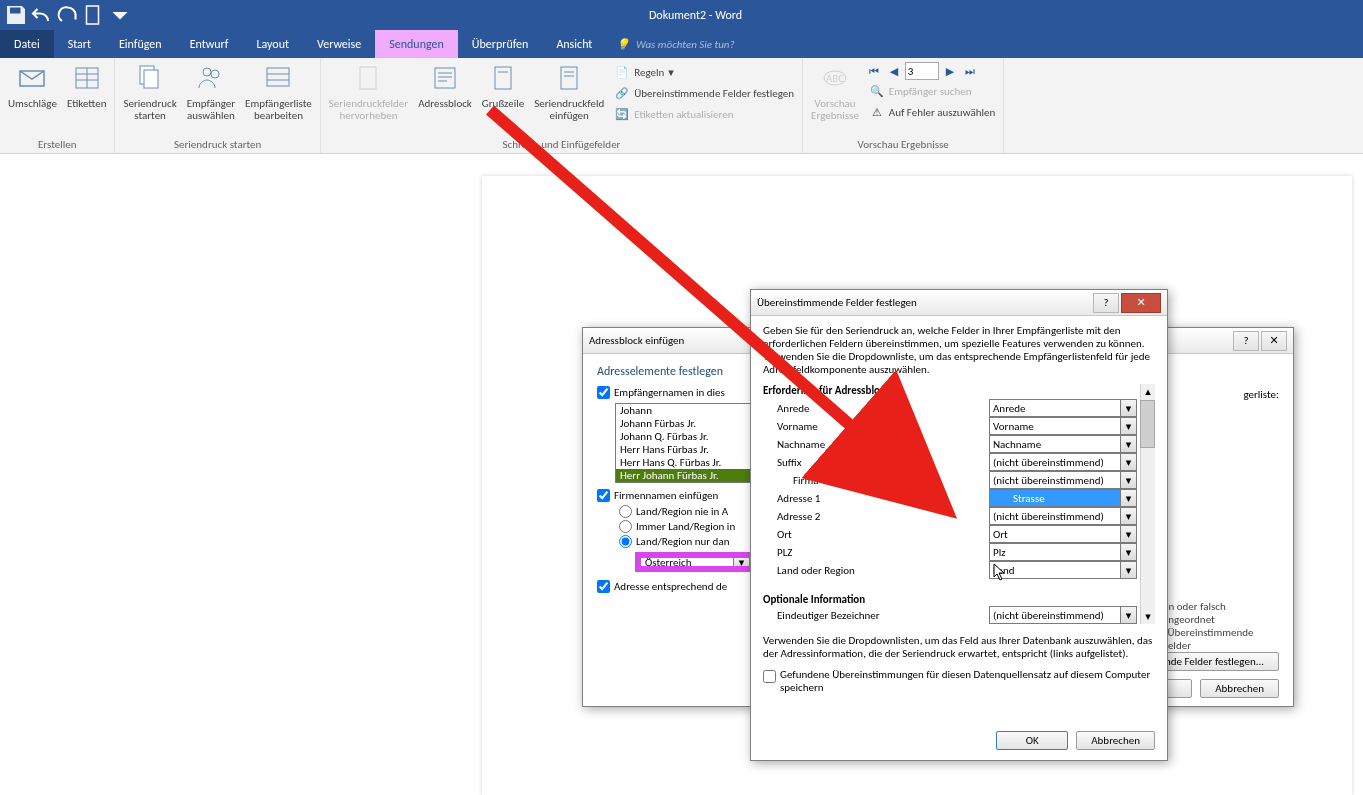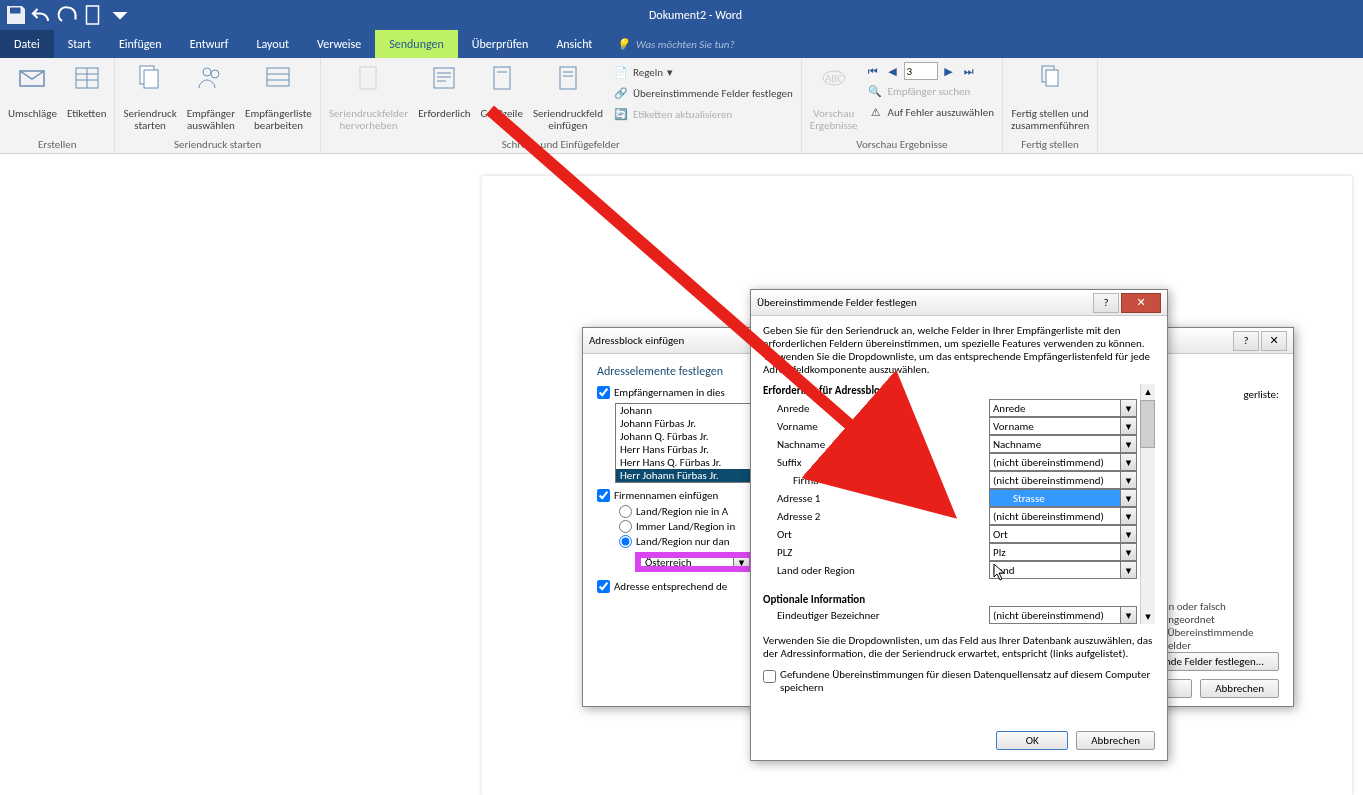--- a/index.html
+++ b/index.html
@@ -4,27 +4,27 @@
 <style>
 *{box-sizing:border-box;margin:0;padding:0;font-family:"Segoe UI","Calibri",sans-serif;font-size:11px}
 body{background:#fff;width:1363px;height:795px;overflow:hidden;position:relative}
 .titlebar{height:30px;background:#2b579a;display:flex;align-items:center;color:#fff;padding:0 4px}
 .qat{display:flex;gap:2px;align-items:center}
 .qat .btn{width:24px;height:24px;display:flex;align-items:center;justify-content:center;color:#fff;cursor:pointer}
 .title-center{flex:1;text-align:center;font-size:12px}
 .tabs{height:28px;background:#2b579a;display:flex;color:#fff;align-items:stretch}
 .tab{padding:0 14px;display:flex;align-items:center;font-size:12px;cursor:pointer}
 .tab.file{background:#1e3f72}
-.tab.active{background:#bef264;color:#2b579a}
+.tab.active{background:#f0abfc;color:#2b579a}
 .tellme{display:flex;align-items:center;gap:6px;color:#a8bdd8;padding:0 10px;font-style:italic}
 .ribbon{height:96px;background:#f3f3f3;border-bottom:1px solid #d4d4d4;display:flex}
 .group{border-right:1px solid #e1e1e1;display:flex;flex-direction:column;padding:2px 4px 0}
 .group-body{flex:1;display:flex;align-items:flex-start;gap:2px}
 .group-label{text-align:center;color:#666;font-size:11px;padding:2px 0}
-.rbtn{display:flex;flex-direction:column;align-items:center;justify-content:flex-start;padding:2px 4px;gap:14px;cursor:pointer;min-width:44px}
+.rbtn{display:flex;flex-direction:column;align-items:center;justify-content:flex-start;padding:2px 4px;gap:4px;cursor:pointer;min-width:44px}
 .rbtn.big .ricon{width:32px;height:32px}
 .rbtn .ricon{width:32px;height:32px;display:flex;align-items:center;justify-content:center}
 .rbtn .rlabel{text-align:center;font-size:11px;line-height:12px;color:#444}
 .rbtn.disabled .rlabel{color:#b0b0b0}
 .rbtn.disabled .ricon{opacity:.4}
 .sbtn{display:flex;align-items:center;gap:4px;padding:2px 4px;font-size:11px;color:#444;cursor:pointer}
 .sbtn.disabled{color:#b0b0b0}
 .sbtn .sicon{width:16px;height:16px;display:flex;align-items:center;justify-content:center}
 .vstack{display:flex;flex-direction:column;gap:1px}
 .navrow{display:flex;align-items:center;gap:2px}
@@ -41,21 +41,21 @@
 .frow{display:flex;align-items:center;gap:4px;height:18px;margin:0}
 .fsel{flex:0 0 148px;border:1px solid #7a7a7a;height:18px;display:flex;align-items:center;background:#fff;position:relative}
 .fsel .val{flex:1;padding:0 3px;white-space:nowrap;overflow:hidden;font-size:11px}
 .fsel .dd{width:16px;border-left:1px solid #7a7a7a;background:linear-gradient(#f5f5f5,#dcdcdc);display:flex;align-items:center;justify-content:center;align-self:stretch}
 .scrollthumb{position:absolute;right:0;width:15px;background:#cfcfcf;border:1px solid #a8a8a8}
 .scrolltrack{position:absolute;right:0;top:0;bottom:0;width:15px;background:#f0f0f0;border-left:1px solid #d0d0d0}
 .dbtn{border:1px solid #9a9a9a;background:linear-gradient(#fafafa,#e4e4e4);padding:2px 14px;border-radius:2px;cursor:pointer;min-width:72px;text-align:center;font-size:11px}
 .arrow-annot{position:absolute;pointer-events:none;z-index:50}
 .listbox{border:1px solid #7a7a7a;background:#fff}
 .listbox .li{padding:0 4px;line-height:13px;font-size:11px}
-.listbox .li.sel{background:#0c4a6e;color:#fff}
+.listbox .li.sel{background:#4d7c0f;color:#fff}
 .combo{border:6px solid #d946ef;height:20px;display:flex;align-items:center;background:#fff}
 .combo .val{flex:1;padding:0 4px}
 .combo .dd{width:16px;border-left:1px solid #7a7a7a;background:linear-gradient(#f5f5f5,#dcdcdc);display:flex;align-items:center;justify-content:center;align-self:stretch}
 .radio{display:flex;align-items:center;gap:4px;padding:1px 0}
 .radio input{margin:0}
 .ico{width:100%;height:100%}
 </style>
 </head>
 <body>
 
@@ -186,21 +186,21 @@
       </div>
       <div class="rbtn big">
         <div class="ricon">
             <svg viewBox="0 0 32 32">
               <rect x="6" y="6" width="20" height="20" fill="none" stroke="#6b8fb5"></rect>
               <line x1="9" y1="11" x2="23" y2="11" stroke="#6b8fb5"></line>
               <line x1="9" y1="15" x2="23" y2="15" stroke="#6b8fb5"></line>
               <line x1="9" y1="19" x2="18" y2="19" stroke="#6b8fb5"></line>
             </svg>
           </div>
-        <div class="rlabel">Erforderlich</div>
+        <div class="rlabel">Adressblock</div>
       </div>
       <div class="rbtn big">
         <div class="ricon">
             <svg viewBox="0 0 32 32">
               <rect x="8" y="5" width="16" height="22" fill="none" stroke="#6b8fb5"></rect>
               <line x1="11" y1="10" x2="21" y2="10" stroke="#6b8fb5"></line>
             </svg>
           </div>
         <div class="rlabel">Grußzeile</div>
       </div>
@@ -260,35 +260,20 @@
           </div>
         <div class="sbtn">
             <span class="sicon">⚠</span>
             <span>Auf Fehler auszuwählen</span>
           </div>
       </div>
     </div>
     <div class="group-label">Vorschau Ergebnisse</div>
   </div>
 
-  <div class="group">
-    <div class="group-body">
-      <div class="rbtn big">
-        <div class="ricon">
-            <svg viewBox="0 0 32 32">
-              <rect x="8" y="4" width="12" height="16" fill="none" stroke="#6b8fb5"></rect>
-              <rect x="12" y="8" width="12" height="16" fill="#fff" stroke="#6b8fb5"></rect>
-            </svg>
-          </div>
-        <div class="rlabel" style="white-space:pre-line">Fertig stellen und
-zusammenführen</div>
-      </div>
-    </div>
-    <div class="group-label">Fertig stellen</div>
-  </div>
 </div>
 
 <div class="page"></div>
 
 <div class="dlg" style="left:582px;top:327px;width:712px;height:380px">
   <div class="dlg-title">
     <span>Adressblock einfügen</span>
     <span class="spacer"></span>
     <div class="tbtn">?</div>
     <div class="tbtn">✕</div>

